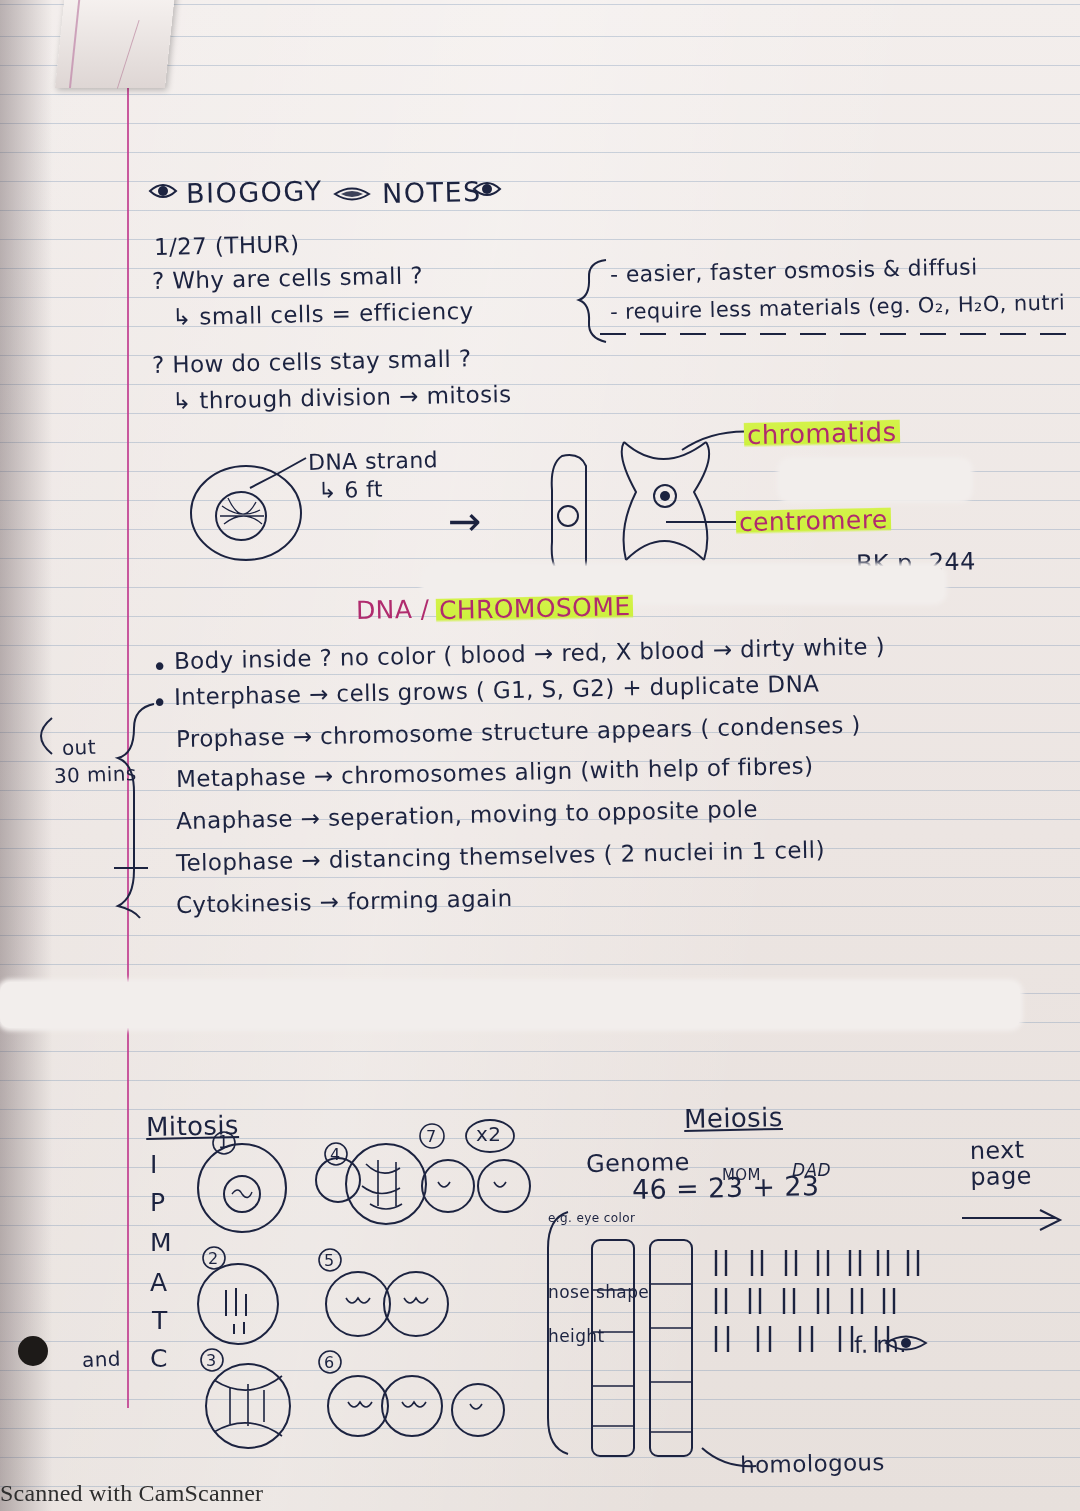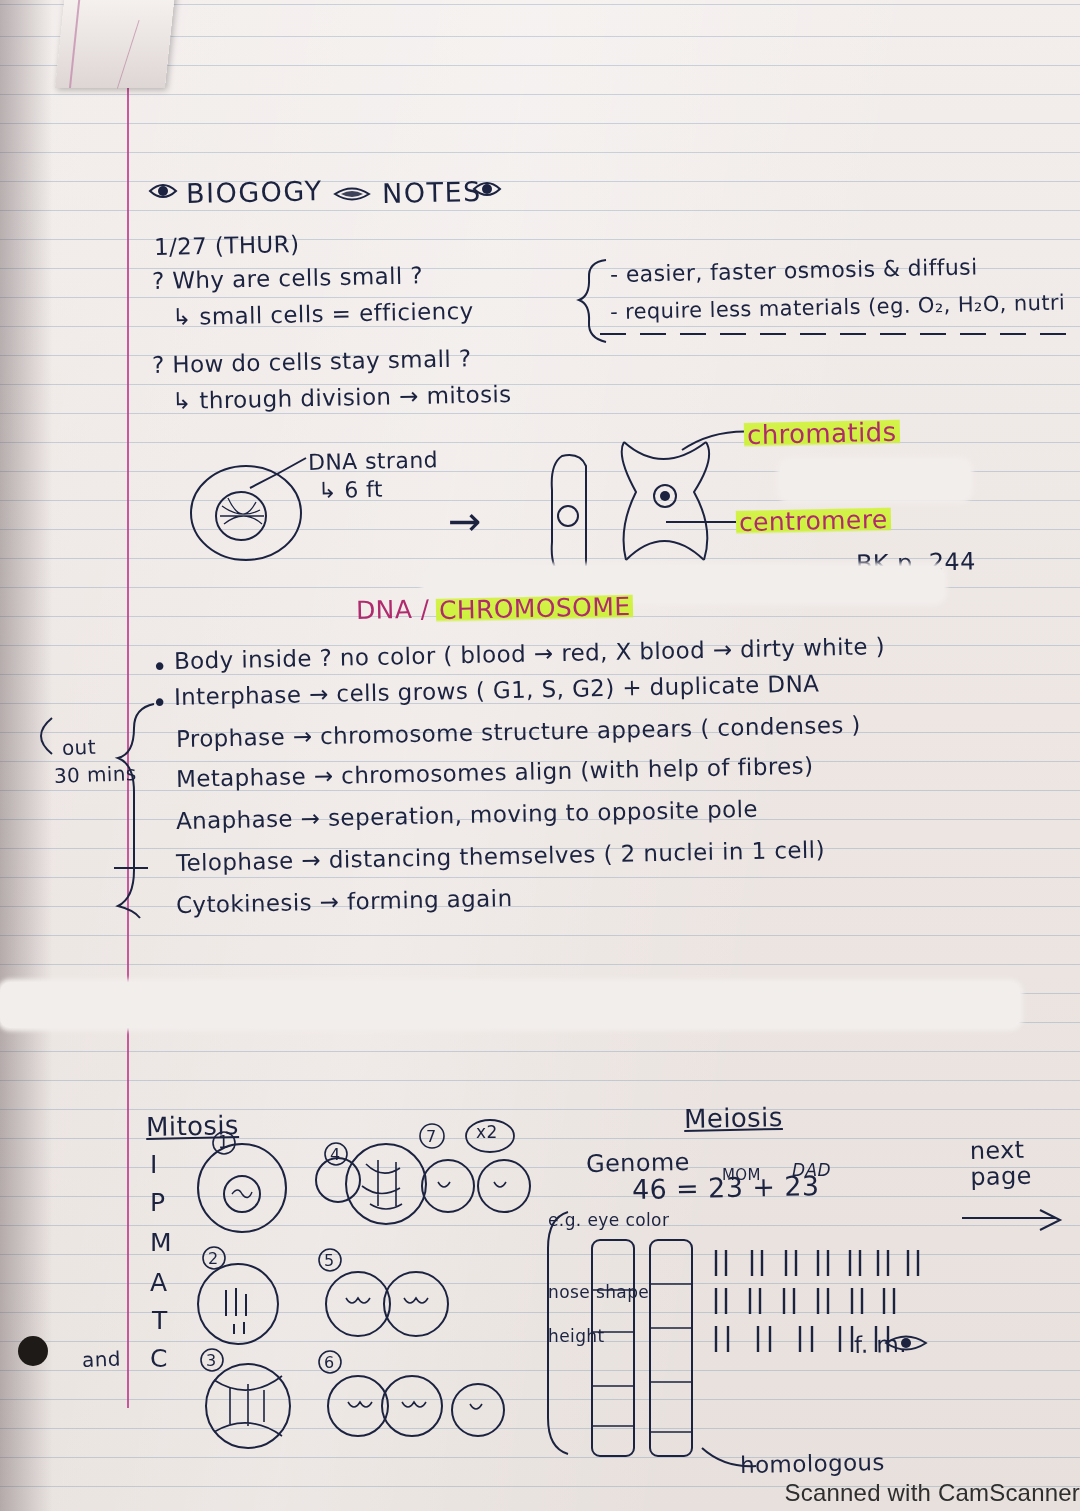--- a/index.html
+++ b/index.html
@@ -69,22 +69,22 @@
   .slant{transform:rotate(-1.2deg);transform-origin:left center;}
   .slant2{transform:rotate(-2deg);transform-origin:left center;}
   .hl-green{background:linear-gradient(transparent 8%, #d4f24a 12%, #cdf13d 82%, transparent 92%);padding:0 3px;}
   .hl-pink{color:#b02b6e;}
   .white-out{
     position:absolute;background:#f2eeec;border-radius:10px;
     box-shadow:0 0 4px 3px #f2eeec;
   }
   
   #scan-footer{
-    position:absolute;left:0;right:0;bottom:4px;text-align:right;
-    font-family:Liberation Sans, sans-serif;
+    position:absolute;left:0;right:0;bottom:4px;text-align:left;
+    font-family:Liberation Serif, serif;
     font-size:24px;color:#2e2e2e;letter-spacing:.2px;
   }
   svg{position:absolute;overflow:visible;}
 </style>
 </head>
 <body>
 
 <div id="page">
   <div id="rules"></div>
   <div id="margin-line"></div>
@@ -239,32 +239,32 @@
     <circle cx="288" cy="272" r="26" fill="none" stroke="#1c2340" stroke-width="2"></circle>
     <path d="M280 266 q6 10 12 0" stroke="#1c2340" stroke-width="1.6" fill="none"></path>
 
     <circle cx="258" cy="48" r="26" fill="none" stroke="#1c2340" stroke-width="2"></circle>
     <circle cx="314" cy="48" r="26" fill="none" stroke="#1c2340" stroke-width="2"></circle>
     <path d="M248 44 q6 10 12 0 M304 44 q6 10 12 0" stroke="#1c2340" stroke-width="1.6" fill="none"></path>
     <circle cx="242" cy="-2" r="12" fill="none" stroke="#1c2340" stroke-width="1.6"></circle>
     <text x="236" y="4" font-size="16" fill="#1c2340" font-family="DejaVu Sans">7</text>
     <ellipse cx="300" cy="-2" rx="24" ry="16" fill="none" stroke="#1c2340" stroke-width="1.8"></ellipse>
   </svg>
-  <div class="hw" style="left:476px;top:1122px;font-size:17px;">x2</div>
+  <div class="hw" style="left:476px;top:1122px;font-size:20px;">x2</div>
 
   <div class="hw slant" style="left:684px;top:1104px;font-size:26px;text-decoration:underline;">Meiosis</div>
   <div class="hw slant" style="left:586px;top:1150px;font-size:24px;">Genome</div>
   <div class="hw" style="left:722px;top:1166px;font-size:15px;">MOM</div>
   <div class="hw" style="left:792px;top:1160px;font-size:17px;font-style:italic;">DAD</div>
   <div class="hw slant" style="left:632px;top:1174px;font-size:27px;">46 = 23 + 23</div>
 
   <svg style="left:532px;top:1208px;width:44px;height:250px;" viewBox="0 0 44 250">
     <path d="M36 4 Q16 10 16 40 L16 210 Q16 240 36 246" fill="none" stroke="#1c2340" stroke-width="2"></path>
   </svg>
-  <div class="hw" style="left:548px;top:1212px;font-size:17px;white-space:pre-line;line-height:1.05;">e.g. eye color</div>
+  <div class="hw" style="left:548px;top:1212px;font-size:12px;white-space:pre-line;line-height:1.05;">e.g. eye color</div>
   <div class="hw" style="left:548px;top:1284px;font-size:17px;white-space:pre-line;line-height:1.05;">nose shape</div>
   <div class="hw" style="left:548px;top:1326px;font-size:17px;">height</div>
 
   <svg style="left:586px;top:1236px;width:120px;height:230px;" viewBox="0 0 120 230">
     <rect x="6" y="4" width="42" height="216" rx="8" fill="none" stroke="#1c2340" stroke-width="2"></rect>
     <rect x="64" y="4" width="42" height="216" rx="8" fill="none" stroke="#1c2340" stroke-width="2"></rect>
     <path d="M6 54 H48 M6 96 H48 M6 150 H48 M6 190 H48" stroke="#1c2340" stroke-width="1.6"></path>
     <path d="M64 48 H106 M64 92 H106 M64 146 H106 M64 196 H106" stroke="#1c2340" stroke-width="1.6"></path>
   </svg>
   <svg style="left:700px;top:1446px;width:60px;height:30px;" viewBox="0 0 60 30">

